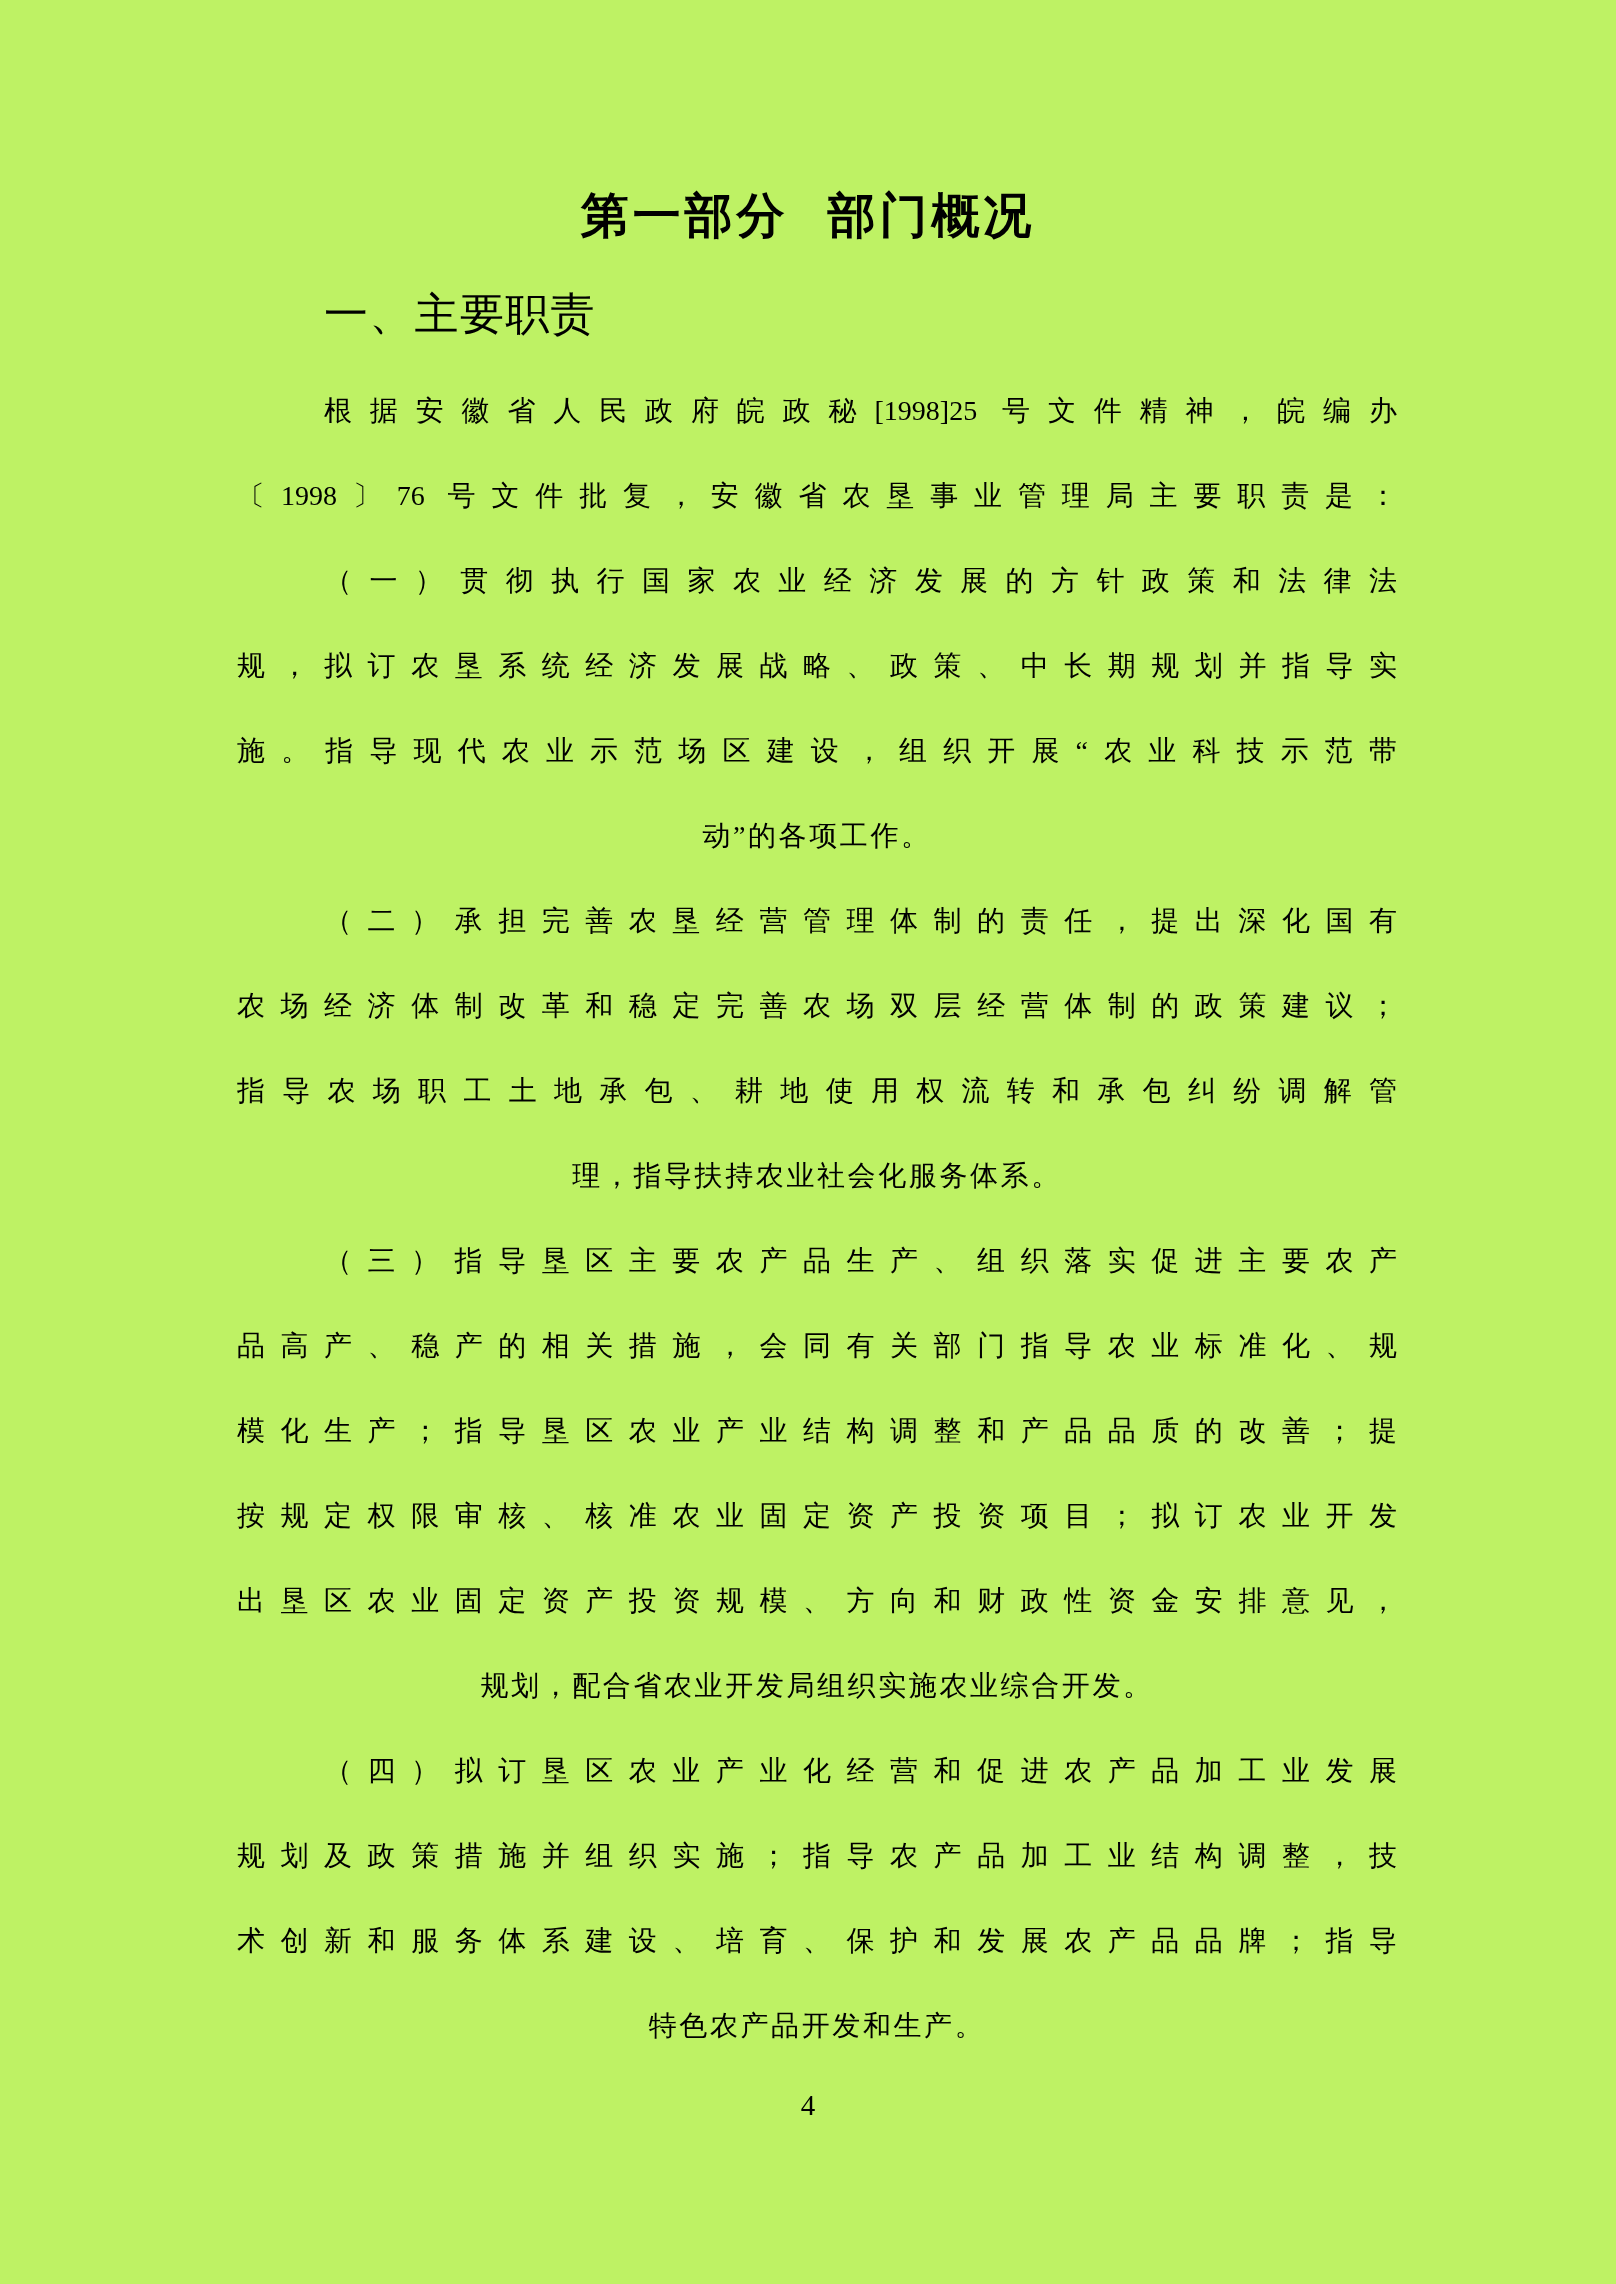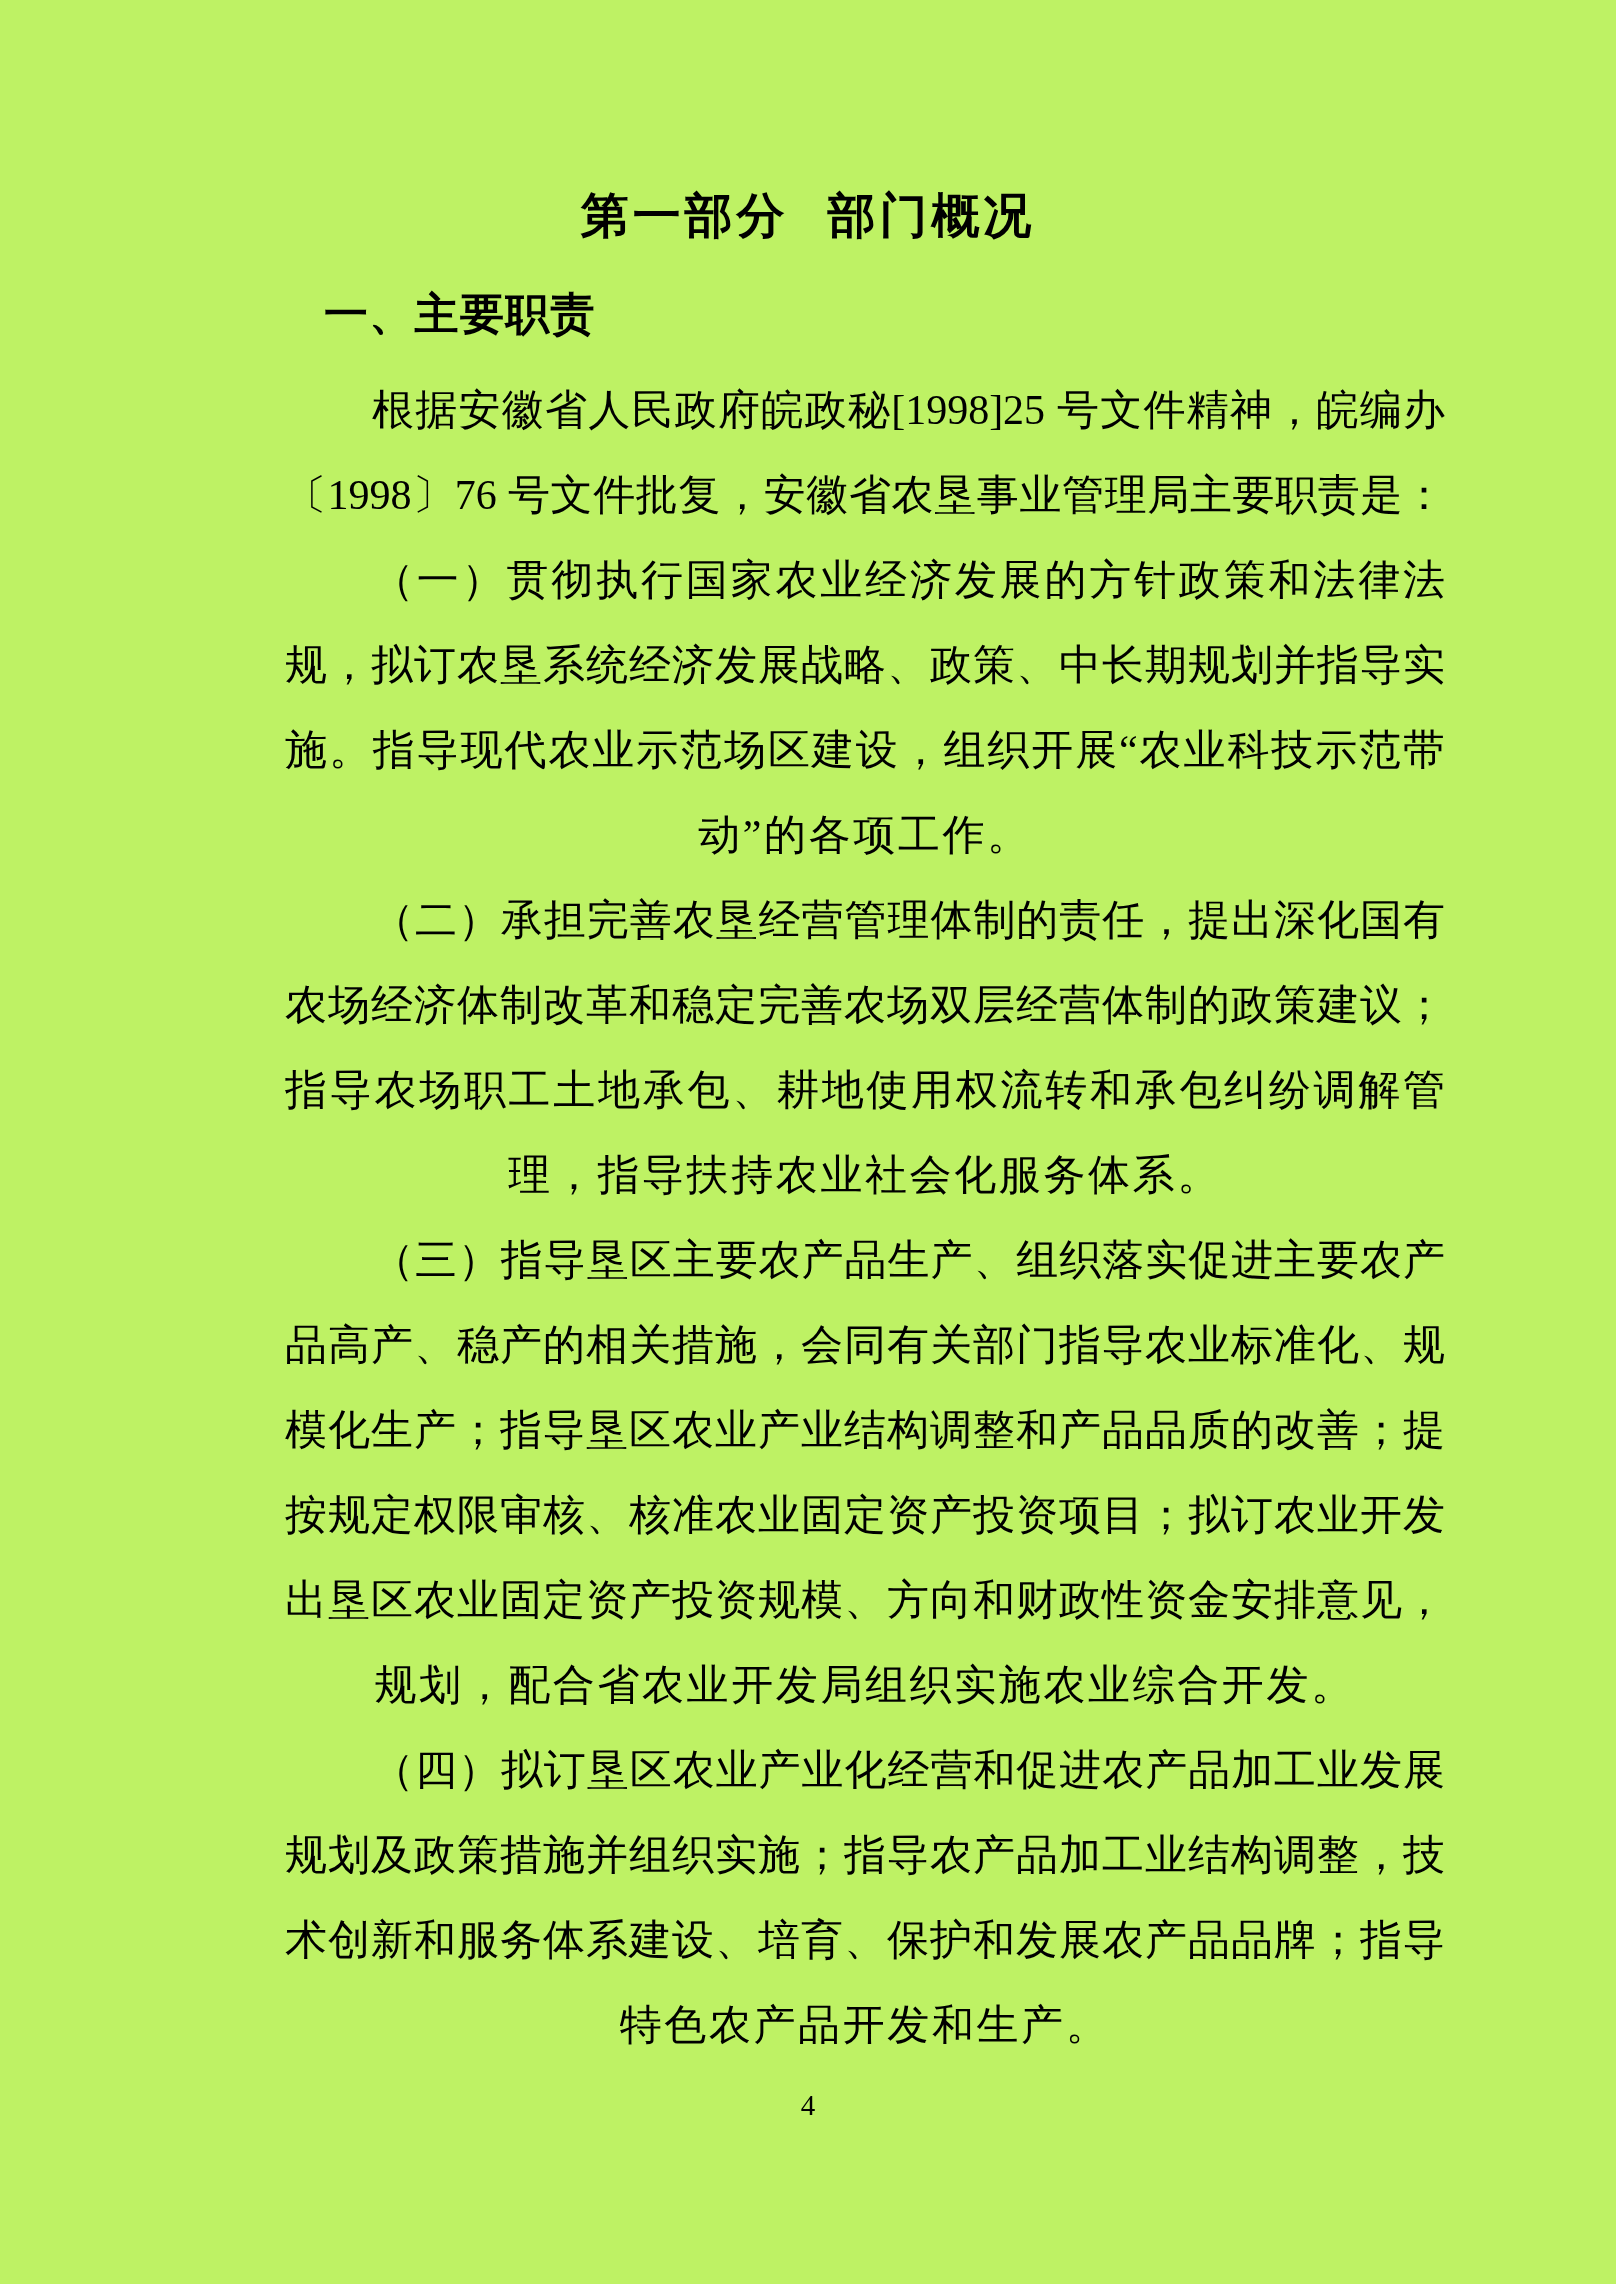--- a/index.html
+++ b/index.html
@@ -36,34 +36,33 @@
     white-space: nowrap;
   }
   .section-heading {
     position: absolute;
     top: 284px;
     left: 237px;
     width: 1160px;
     margin: 0;
     text-indent: 87px;
     font-family: "Liberation Sans", "DejaVu Sans", sans-serif;
-    font-weight: bold;
+    font-weight: normal;
     font-size: 44px;
     line-height: 59px;
     letter-spacing: 1.3px;
     white-space: nowrap;
   }
   .body-text {
     position: absolute;
     top: 368px;
     left: 237px;
     width: 1160px;
-    font-size: 42px;
+    font-size: 28px;
     line-height: 85px;
-    margin-left: 48px;
   }
   .body-text .line {
     height: 85px;
     text-align: center;
     letter-spacing: 2.6px;
   }
   .body-text .line.fill {
     letter-spacing: 0;
     text-align: justify;
     text-align-last: justify;

